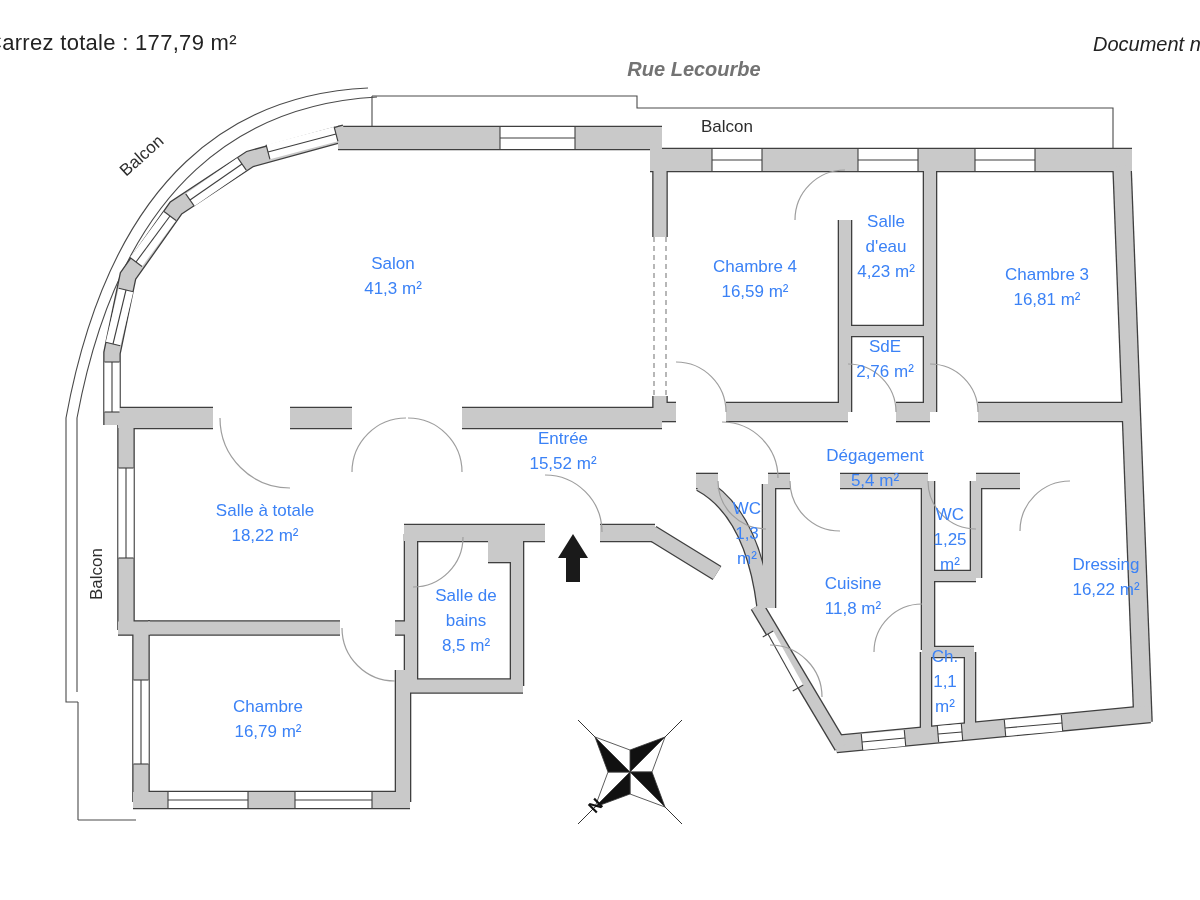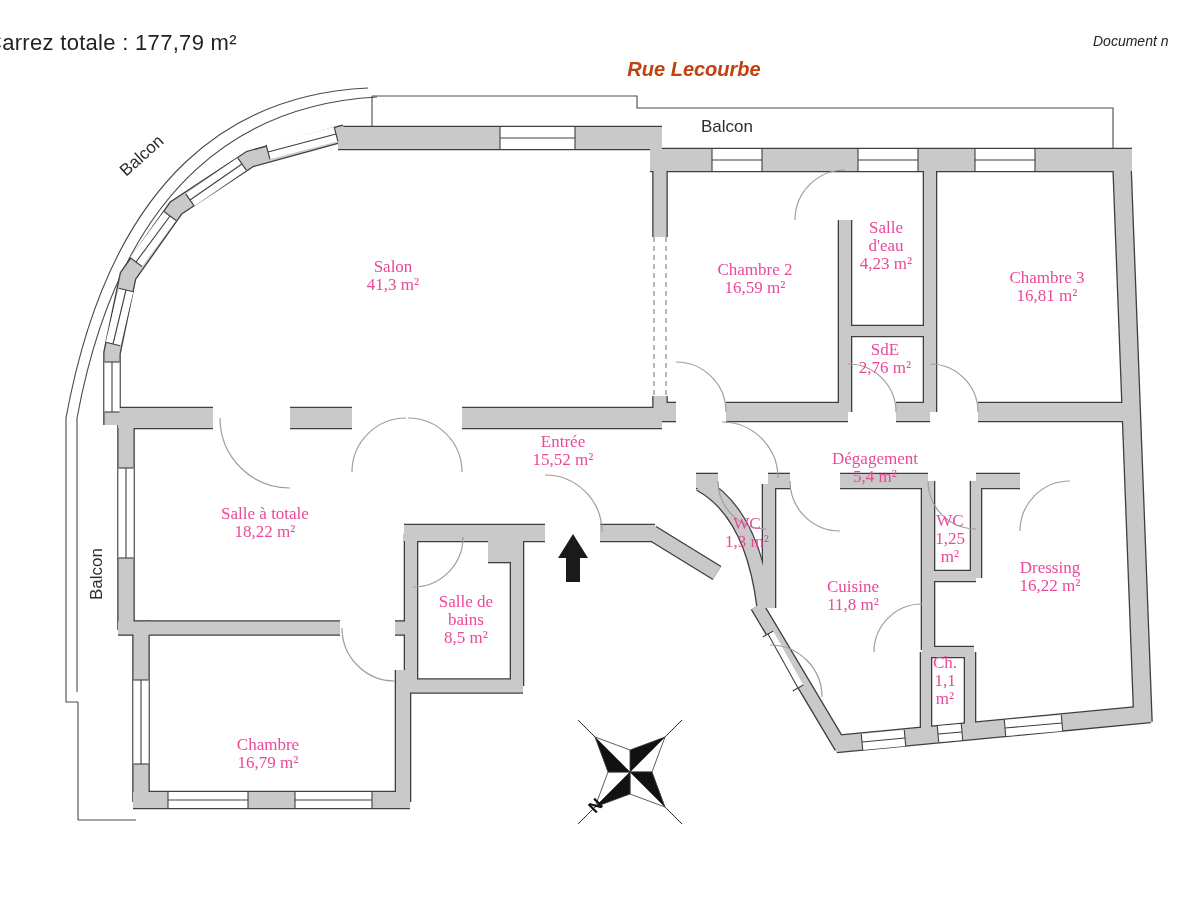--- a/index.html
+++ b/index.html
@@ -3,41 +3,41 @@
 <meta charset="utf-8">
 <style>
   html,body{margin:0;padding:0;}
   body{
     width:1200px;height:900px;position:relative;overflow:hidden;
     background:#ffffff;font-family:"Liberation Sans",sans-serif;color:#2d2d2d;
   }
   #plan-svg{position:absolute;left:0;top:0;}
   .hdr{position:absolute;white-space:nowrap;}
   .carrez{left:-14px;top:30px;font-size:22px;letter-spacing:.3px;color:#222;}
-  .street{left:694px;top:58px;transform:translateX(-50%);font-size:20px;font-style:italic;font-weight:700;color:#c2410c;}
-  .docnote{left:1093px;top:33px;font-size:14px;font-style:italic;color:#222;}
+  .street{left:694px;top:58px;transform:translateX(-50%);font-size:20px;font-style:italic;font-weight:700;color:#737373;}
+  .docnote{left:1093px;top:33px;font-size:20px;font-style:italic;color:#222;}
   .lbl{
     position:absolute;transform:translate(-50%,-50%);
-    text-align:center;font-size:17px;line-height:18px;color:#ec4899;font-family:Liberation Serif, serif;
+    text-align:center;font-size:17px;line-height:25px;color:#3b82f6;
   }
   .lbl div{white-space:nowrap;}
   .lbl.wrap div{white-space:normal;}
   .balcon{position:absolute;font-size:17px;color:#2d2d2d;}
   .balcon-top{left:727px;top:117px;transform:translateX(-50%);}
   .balcon-curved{left:142px;top:156px;transform:translate(-50%,-50%) rotate(-42deg);}
   .balcon-left{left:97px;top:574px;transform:translate(-50%,-50%) rotate(-90deg);}
   .compass-n{position:absolute;left:596px;top:806px;transform:translate(-50%,-50%) rotate(-45deg);font-size:17px;font-weight:600;color:#111;}
   
   .r-salon{left:393px;top:276px;} .r-chambre2{left:755px;top:279px;}
   .r-salledeau{left:886px;top:246px;width:64px;} .r-chambre3{left:1027px;top:287px;margin-left:20px;}
   .r-sde{left:885px;top:359px;} .r-entree{left:563px;top:451px;}
   .r-degagement{left:875px;top:448px;margin-top:20px;} .r-wcl{left:747px;top:533px;width:44px;}
   .r-wcr{left:950px;top:539px;width:48px;} .r-cuisine{left:853px;top:596px;}
-  .r-dressing{left:1050px;top:577px;} .r-sam{left:265px;top:523px;}
-  .r-sdb{left:466px;top:620px;width:92px;} .r-chambre{left:268px;top:719px;margin-top:35px;}
+  .r-dressing{left:1106px;top:577px;} .r-sam{left:265px;top:523px;}
+  .r-sdb{left:466px;top:620px;width:92px;} .r-chambre{left:268px;top:719px;}
   .r-placard{left:945px;top:681px;width:40px;}
 </style>
 </head>
 <body>
 
 <svg id="plan-svg" width="1200" height="900" viewBox="0 0 1200 900">
     <path d="M368,88 C240,94 112,168 66,418" stroke="#4a4a4a" stroke-width="1.1" fill="none"></path>
     <path d="M377,97 C250,104 122,176 77,418" stroke="#4a4a4a" stroke-width="1.1" fill="none"></path>
     <path d="M66,418 V702 H78" stroke="#4a4a4a" stroke-width="1.1" fill="none"></path>
     <path d="M77,418 V692" stroke="#4a4a4a" stroke-width="1.1" fill="none"></path>
@@ -246,21 +246,21 @@
 
 <div class="balcon balcon-top">Balcon</div>
 <div class="balcon balcon-curved">Balcon</div>
 <div class="balcon balcon-left">Balcon</div>
 
 <div class="lbl r-salon">
   <div>Salon</div>
   <div>41,3 m²</div>
 </div>
 <div class="lbl r-chambre2">
-  <div>Chambre 2</div>
+  <div>Chambre 4</div>
   <div>16,59 m²</div>
 </div>
 <div class="lbl wrap r-salledeau">
   <div>Salle d'eau</div>
   <div>4,23 m²</div>
 </div>
 <div class="lbl r-chambre3">
   <div>Chambre 3</div>
   <div>16,81 m²</div>
 </div>

